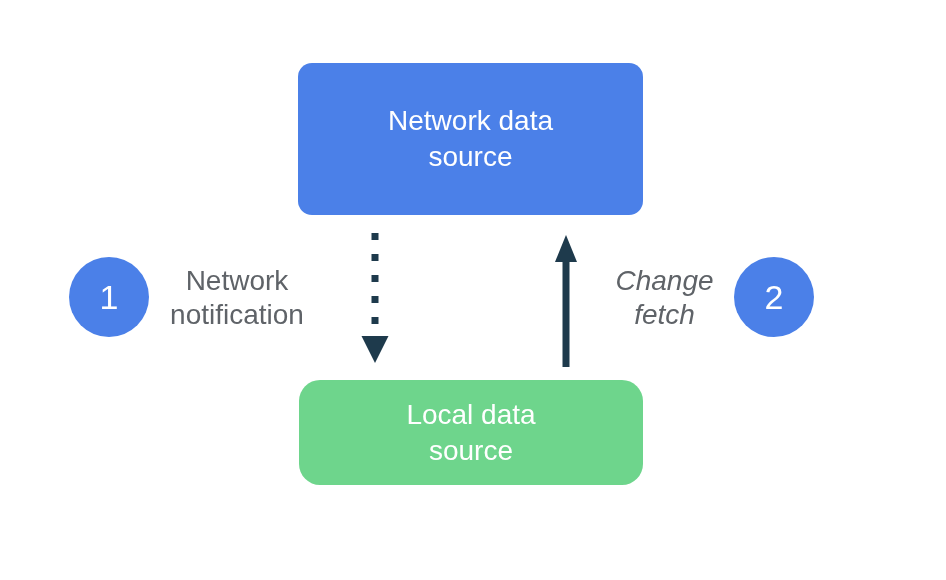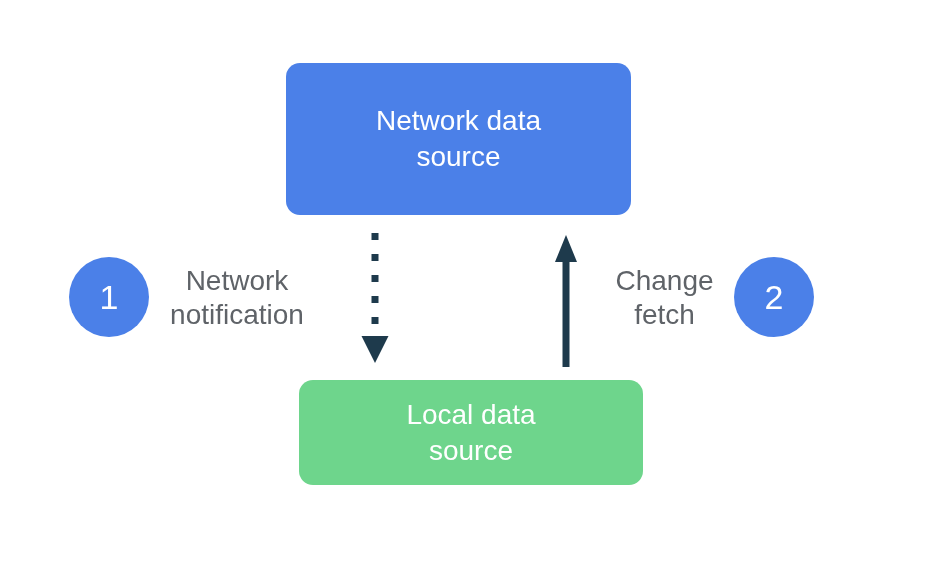--- a/index.html
+++ b/index.html
@@ -19,33 +19,33 @@
     position: absolute;
     display: flex;
     align-items: center;
     justify-content: center;
     text-align: center;
     color: #ffffff;
     font-size: 28px;
     line-height: 36px;
   }
   .box-network {
-    left: 286px;
+    left: 298px;
     top: 63px;
     width: 345px;
     height: 152px;
     border-radius: 14px;
     background: #4b80e8;
   }
   .box-local {
     left: 299px;
     top: 380px;
     width: 344px;
     height: 105px;
-    border-radius: 14px;
+    border-radius: 21px;
     background: #6ed58c;
   }
   .box-network .box-label { max-width: 230px; }
   .box-local .box-label { max-width: 170px; }
   .step-badge {
     position: absolute;
     width: 80px;
     height: 80px;
     border-radius: 50%;
     background: #4b80e8;
@@ -63,21 +63,21 @@
     font-size: 28px;
     line-height: 34px;
     text-align: center;
     display: flex;
     align-items: center;
     justify-content: center;
   }
   .label-1 { left: 148px; top: 258px; width: 178px; height: 80px; }
   .label-1 .label-text { max-width: 175px; }
   .label-2 { left: 602px; top: 258px; width: 125px; height: 80px; }
-  .label-2 .label-text { max-width: 120px; }
+  .label-2 .label-text { max-width: 120px; font-style: italic; }
   .arrow-svg { position: absolute; display: block; }
   .arrow-dotted { left: 361px; top: 231px; }
   .arrow-solid { left: 555px; top: 234px; }
 </style>
 </head>
 <body>
 
 <div class="canvas">
 
   <div class="box box-network">

